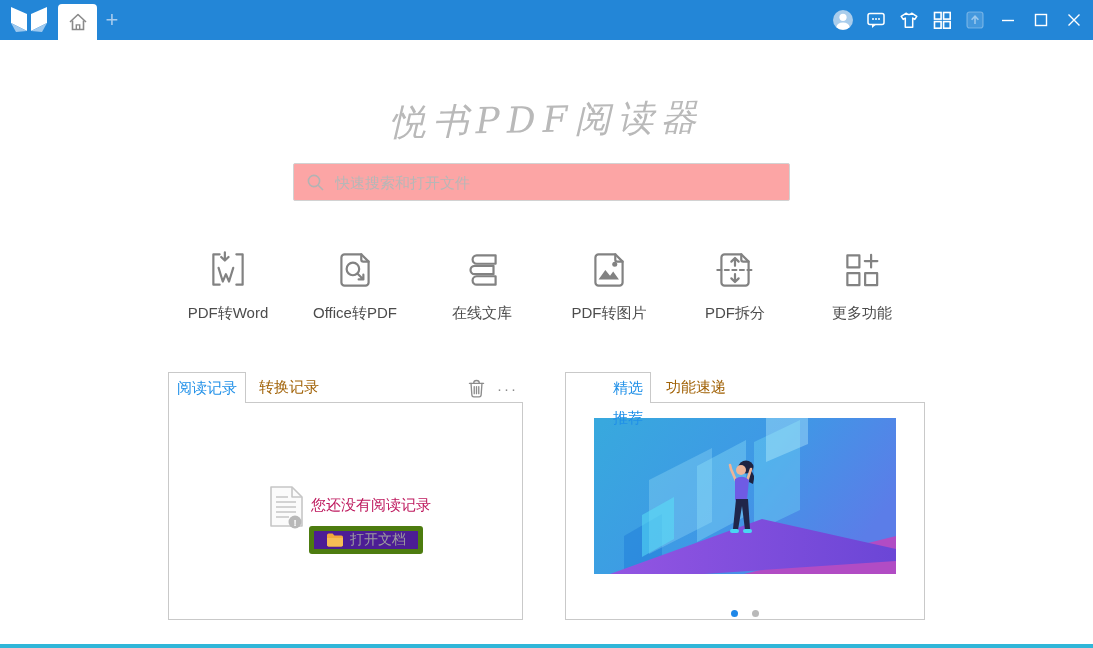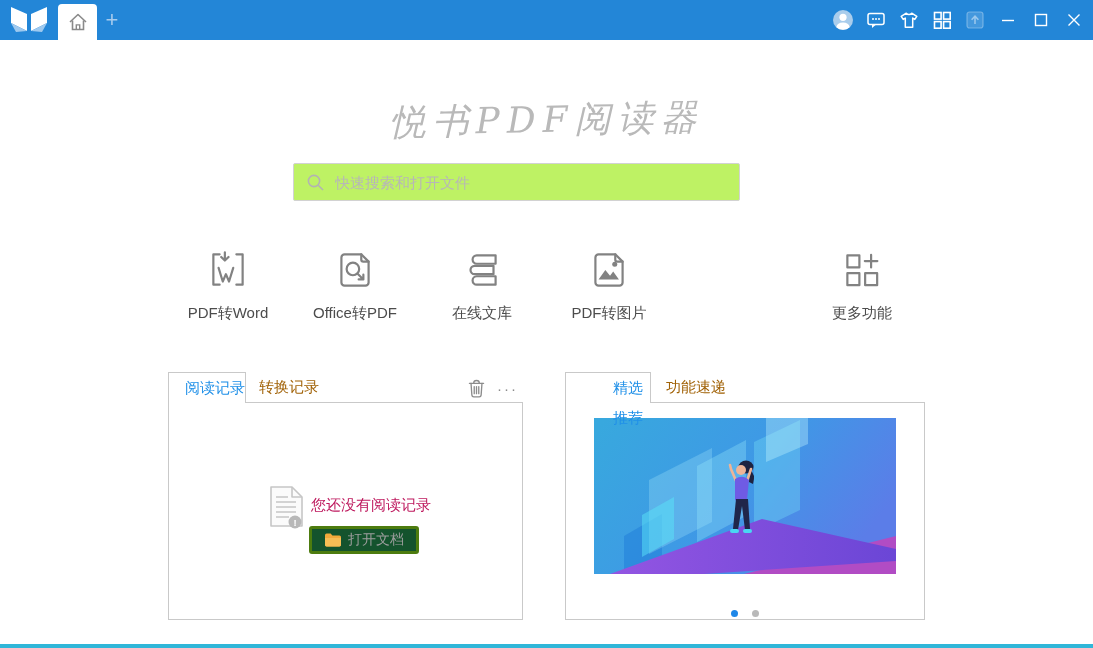--- a/index.html
+++ b/index.html
@@ -16,22 +16,22 @@
               font-size:22px; line-height:24px; text-align:center; font-weight:400; cursor:default; }
   .tb-right { position:absolute; right:8px; top:0; height:40px; display:flex; align-items:center; gap:11px; }
   .tb-btn { width:22px; height:22px; display:flex; align-items:center; justify-content:center; }
   .tb-btn.dim { opacity:.55; }
 
   
   .hero-title { position:absolute; left:0; top:96px; width:1093px; text-align:center;
                 font-size:36px; color:#b9b9b9; letter-spacing:7px;
                 font-family:"DejaVu Serif","Liberation Serif",serif;
                 transform:rotate(-1deg); font-style:italic; }
-  .searchbox { position:absolute; left:293px; top:163px; width:447px; height:38px;
-               border:1px solid #d2d2d2; border-radius:2px; background:#bef264;
+  .searchbox { position:absolute; left:293px; top:163px; width:497px; height:38px;
+               border:1px solid #d2d2d2; border-radius:2px; background:#fca5a5;
                display:flex; align-items:center; padding:0 12px; }
   .searchbox svg { flex:0 0 auto; margin-right:10px; }
   .searchbox input { flex:1; border:none; outline:none; font-size:15px; color:#444;
                      font-family:"Liberation Sans","DejaVu Sans",sans-serif; background:transparent; }
   .searchbox input::placeholder { color:#b7b7b7; }
 
   
   .feature { position:absolute; top:245px; width:122px; text-align:center; cursor:default; }
   .feature .fic { height:50px; display:flex; align-items:center; justify-content:center; }
   .feature .flabel { margin-top:9px; font-size:15px; color:#4c4c4c; }
@@ -47,21 +47,21 @@
   .left-body { left:168px; width:355px; }
   .right-body { left:565px; width:360px; }
 
   .tools { position:absolute; top:379px; z-index:2; display:flex; align-items:center; gap:12px; }
   .ellipsis { color:#8c8c8c; font-size:15px; letter-spacing:2px; line-height:16px; }
 
   
   .doc-ic { position:absolute; left:100px; top:82px; }
   .empty-text { position:absolute; left:142px; top:93px; font-size:15px; color:#be185d; }
   .open-btn { position:absolute; left:140px; top:123px; height:28px; padding:0 12px;
-              border:3px solid #4d7c0f; border-radius:3px; background:#14532d;
+              border:5px solid #4d7c0f; border-radius:3px; background:#4c1d95;
               display:flex; align-items:center; gap:6px; cursor:default; }
   .open-btn span { font-size:14px; color:#9e9e9e; }
 
   
   .illus { position:absolute; left:28px; top:15px; width:302px; height:156px; }
   .caption { position:absolute; left:0; top:178px; width:358px; text-align:center; font-size:15px; color:#3a3a3a; }
   .dots { position:absolute; left:0; top:207px; width:358px; display:flex; justify-content:center; gap:14px; }
   .dot { width:7px; height:7px; border-radius:50%; }
   .dot.on { background:#1e87e8; } .dot.off { background:#b9b9b9; }
 
@@ -195,34 +195,46 @@
     <div class="fic">
       <svg width="46" height="46" viewBox="0 0 44 44" fill="none" stroke="#828282" stroke-width="2.1" stroke-linejoin="round">
         <path d="M35,8 H17 a4,4 0 0 0 0,8 h18 z"></path>
         <path d="M33,18 H15 a4,4 0 0 0 0,8 h18 z"></path>
         <path d="M35,28 H17 a4,4 0 0 0 0,8 h18 z"></path>
       </svg>
     </div>
     <div class="flabel">在线文库</div>
   </div>
 
+  <div class="feature f4">
+    <div class="fic">
+      <svg width="46" height="46" viewBox="0 0 44 44" fill="none" stroke="#828282" stroke-width="2.1" stroke-linejoin="round" stroke-linecap="round">
+        <path d="M28,7 H12 a3,3 0 0 0 -3,3 V34 a3,3 0 0 0 3,3 h20 a3,3 0 0 0 3,-3 V14 Z"></path>
+        <path d="M28,7 v5 a2,2 0 0 0 2,2 h5"></path>
+        <path d="M5,22 H39" stroke-dasharray="4 3.2" stroke-width="1.8"></path>
+        <path d="M22,18 V11 M18.5,14 L22,10.5 l3.5,3.5"></path>
+        <path d="M22,26 v7 M18.5,30 L22,33.5 l3.5,-3.5"></path>
+      </svg>
+    </div>
+    <div class="flabel">PDF拆分</div>
+  </div>
 
   <div class="feature f5">
     <div class="fic">
       <svg width="46" height="46" viewBox="0 0 44 44" fill="none" stroke="#828282" stroke-width="2.1" stroke-linejoin="round" stroke-linecap="round">
         <rect x="8" y="8" width="11.5" height="11.5"></rect>
         <rect x="8" y="25" width="11.5" height="11.5"></rect>
         <rect x="25" y="25" width="11.5" height="11.5"></rect>
         <path d="M30.7,7.5 v12 M24.7,13.5 h12"></path>
       </svg>
     </div>
     <div class="flabel">更多功能</div>
   </div>
 
-  <div class="ptab active" style="left:168px;width:78px;text-align:right;">阅读记录</div>
+  <div class="ptab active" style="left:168px;width:78px;">阅读记录</div>
   <div class="ptab idle" style="left:246px;width:86px;">转换记录</div>
 
   <div class="tools" style="left:468px;">
     <svg width="17" height="19" viewBox="0 0 18 20" fill="none" stroke="#8c8c8c" stroke-width="1.4" stroke-linecap="round">
       <path d="M1.5,4.5 h15"></path>
       <path d="M6,4.5 a3,3 0 0 1 6,0"></path>
       <path d="M3.2,4.5 l0.9,12.5 a2,2 0 0 0 2,1.8 h5.8 a2,2 0 0 0 2,-1.8 l0.9,-12.5"></path>
       <path d="M6.6,8 v7.5 M9,8 v7.5 M11.4,8 v7.5"></path>
     </svg>
     <div class="ellipsis">···</div>

